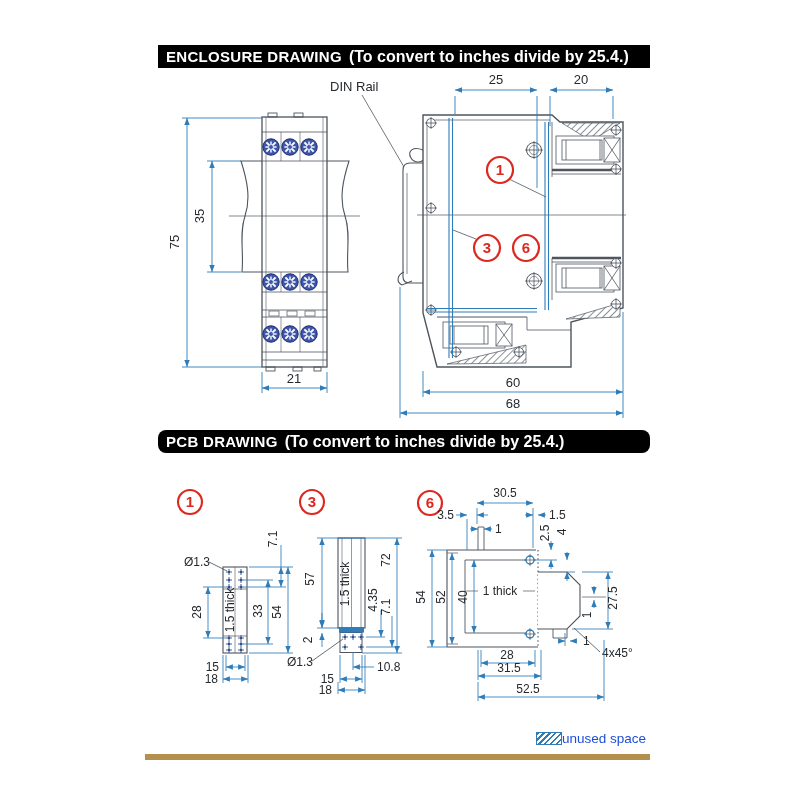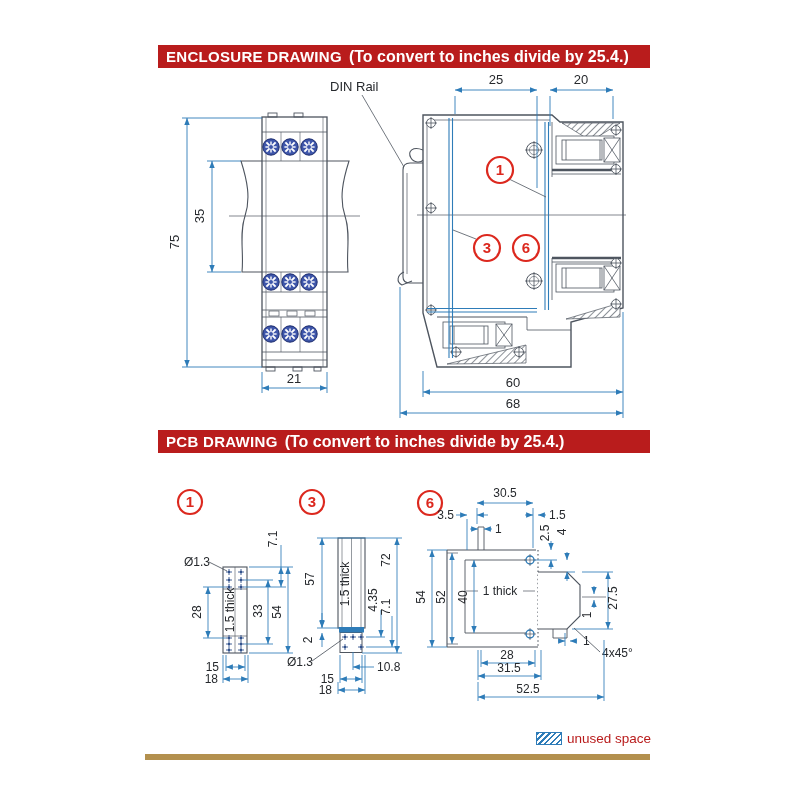--- a/index.html
+++ b/index.html
@@ -1,27 +1,27 @@
 <!DOCTYPE html>
 <html><head>
 <meta charset="utf-8">
 <style>
   html,body{margin:0;padding:0;background:#fff;}
   .page{position:relative;width:800px;height:800px;background:#fff;overflow:hidden;
         font-family:"Liberation Sans",sans-serif;}
-  .banner{position:absolute;left:158px;width:492px;height:23px;background:#b91c1c;
+  .banner{position:absolute;left:158px;width:492px;height:23px;background:#000000;
           display:flex;align-items:center;color:#fff;white-space:nowrap;}
   .banner .t{font-size:15px;font-weight:bold;margin-left:8px;letter-spacing:.3px;}
   .banner .n{font-size:16px;font-weight:bold;margin-left:7px;}
   #banner-enclosure{top:45px;}
-  #banner-pcb{top:430px;}
+  #banner-pcb{top:430px;border-radius:8px;}
   .legend{position:absolute;left:536px;top:731px;display:flex;align-items:center;}
   .legend .swatch{width:26px;height:13px;border:1.6px solid #2e7cb8;box-sizing:border-box;
       background:repeating-linear-gradient(135deg,#2e7cb8 0 1.5px,#ffffff 1.5px 4.2px);}
-  .legend .lbl{font-size:13.5px;color:#b91c1c;margin-left:5px;}
+  .legend .lbl{font-size:13.5px;color:#1d4ed8;}
   .gold-rule{position:absolute;left:145px;top:754px;width:505px;height:6px;background:#b3904e;}
   svg{position:absolute;left:0;top:0;}
   svg text{font-family:"Liberation Sans",sans-serif;fill:#26292d;}
   .dim{font-size:13px;}
   .dims{font-size:12px;}
   .co{font-size:15px;font-weight:bold;fill:#dc281e;}
   .ink{stroke:#4e555f;fill:none;}
   .blu{stroke:#2e7cb8;fill:none;}
 </style>
 </head>

